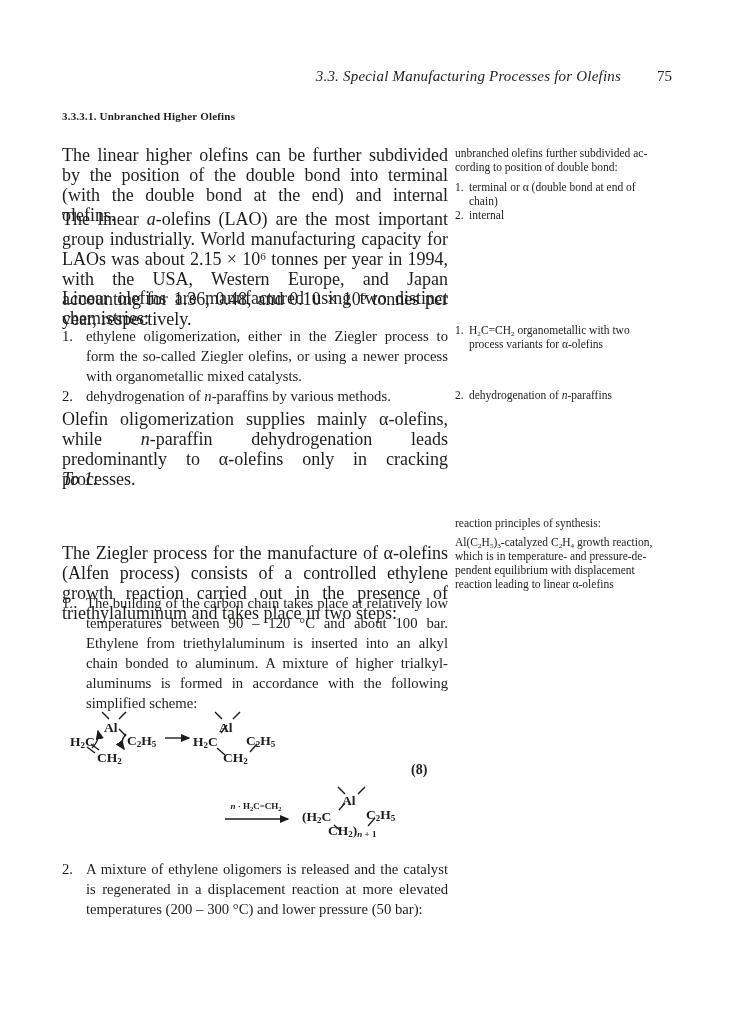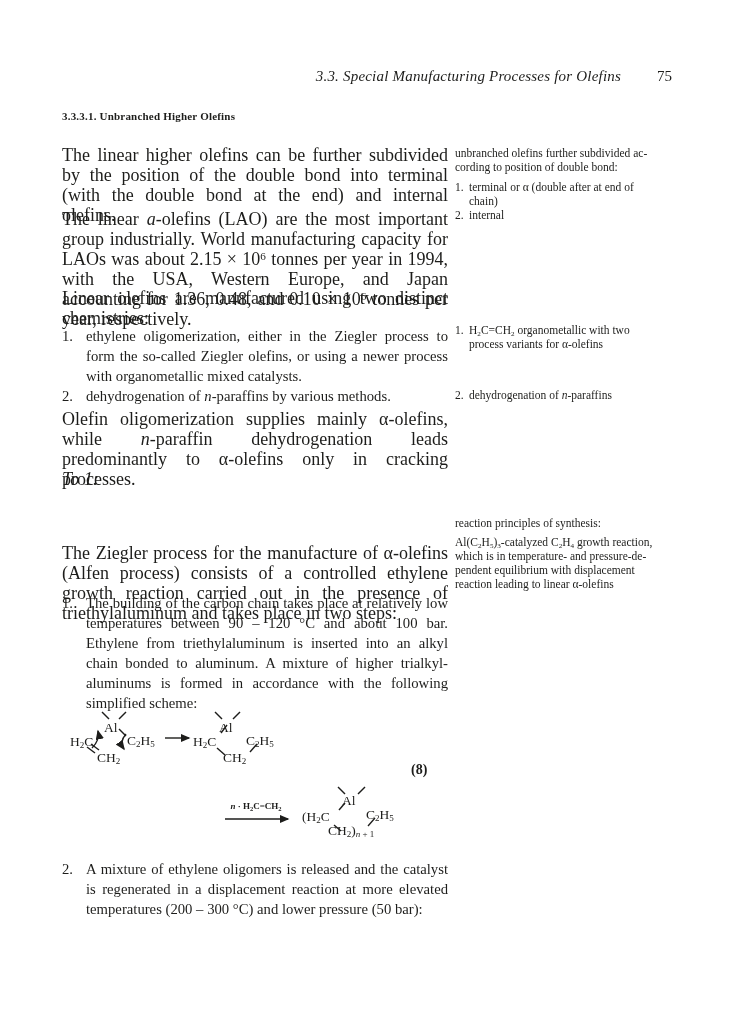--- a/index.html
+++ b/index.html
@@ -38,21 +38,21 @@
     display:flex; font-size:11.5px; line-height:14px;
   }
   .nitem .num { flex:0 0 14px; }
   .nitem .txt { flex:1; white-space:pre-line; }
   sup, sub { font-size:0.62em; line-height:0; position:relative; vertical-align:baseline; }
   sup { top:-0.45em; }
   sub { top:0.28em; }
   .it { font-style:italic; }
   .scheme { position:absolute; left:62px; top:700px; width:388px; height:152px; }
   .scheme svg { position:absolute; left:0; top:0; }
-  .fm { position:absolute; font-weight:400; font-size:13.5px; line-height:15px; white-space:nowrap;text-align:center; }
+  .fm { position:absolute; font-weight:700; font-size:13.5px; line-height:15px; white-space:nowrap;text-align:center; }
   .fm sub { font-size:9px; top:0.25em; }
   .eq { position:absolute; left:349px; top:62px; font-weight:700; font-size:14px; }
   .arrlabel {
     position:absolute; left:158px; top:101px; width:72px;
     text-align:center; font-weight:700; font-size:9px; line-height:10px;
   }
   .arrlabel sub { font-size:6.5px; }
 </style>
 </head>
 <body>
@@ -89,21 +89,21 @@
   </div>
   <div class="mitem" style="top:859px">
     <span class="num">2.</span>
     <span class="txt">A mixture of ethylene oligomers is released and the catalyst is regenerated in a displacement reaction at more elevated temperatures (200 – 300 °C) and lower pressure (50 bar):</span>
   </div>
 
   <p class="n" style="top:146px">unbranched olefins further subdivided ac-
 cording to position of double bond:</p>
   <div class="nitem" style="top:180px">
     <span class="num">1.</span>
-    <span class="txt">terminal or α (double after at end of
+    <span class="txt">terminal or α (double bond at end of
 chain)</span>
   </div>
   <div class="nitem" style="top:208px">
     <span class="num">2.</span>
     <span class="txt">internal</span>
   </div>
 
   <div class="nitem" style="top:323px">
     <span class="num">1.</span>
     <span class="txt"><span>H</span><sub>2</sub><span>C</span><span>=</span><span>CH</span><sub>2</sub><span> organometallic with two

